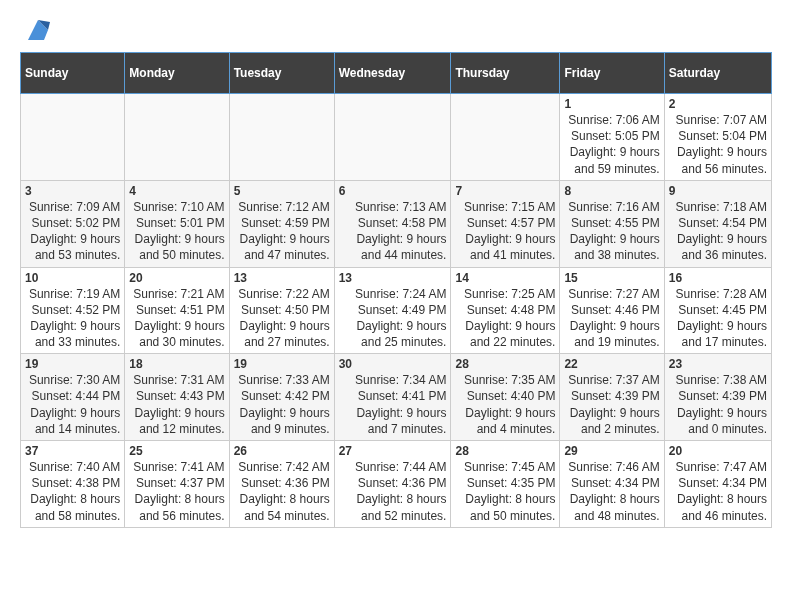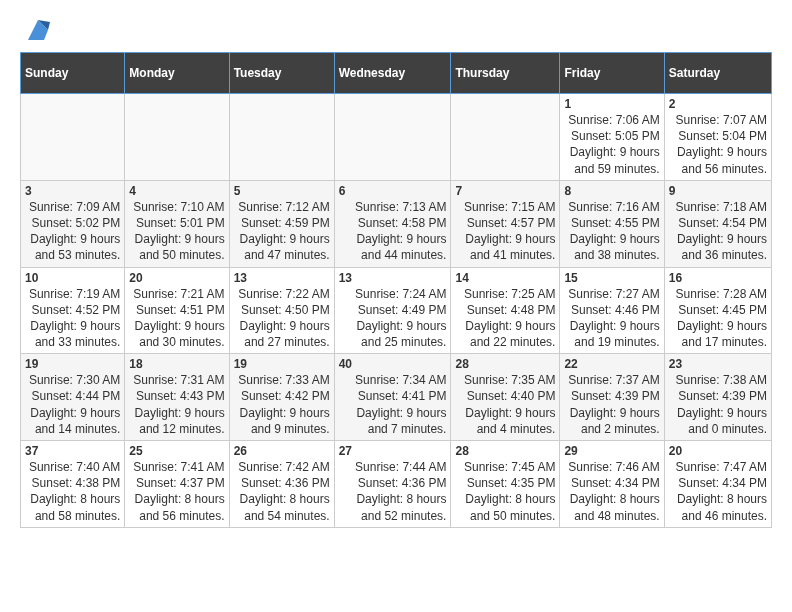--- a/index.html
+++ b/index.html
@@ -205,21 +205,21 @@
           </td>
           <td>
             <span class="day-number">18</span>
             <div class="day-info">Sunrise: 7:31 AM<br>Sunset: 4:43 PM<br>Daylight: 9 hours and 12 minutes.</div>
           </td>
           <td>
             <span class="day-number">19</span>
             <div class="day-info">Sunrise: 7:33 AM<br>Sunset: 4:42 PM<br>Daylight: 9 hours and 9 minutes.</div>
           </td>
           <td>
-            <span class="day-number">40</span>
+            <span class="day-number">30</span>
             <div class="day-info">Sunrise: 7:34 AM<br>Sunset: 4:41 PM<br>Daylight: 9 hours and 7 minutes.</div>
           </td>
           <td>
             <span class="day-number">28</span>
             <div class="day-info">Sunrise: 7:35 AM<br>Sunset: 4:40 PM<br>Daylight: 9 hours and 4 minutes.</div>
           </td>
           <td>
             <span class="day-number">22</span>
             <div class="day-info">Sunrise: 7:37 AM<br>Sunset: 4:39 PM<br>Daylight: 9 hours and 2 minutes.</div>
           </td>

